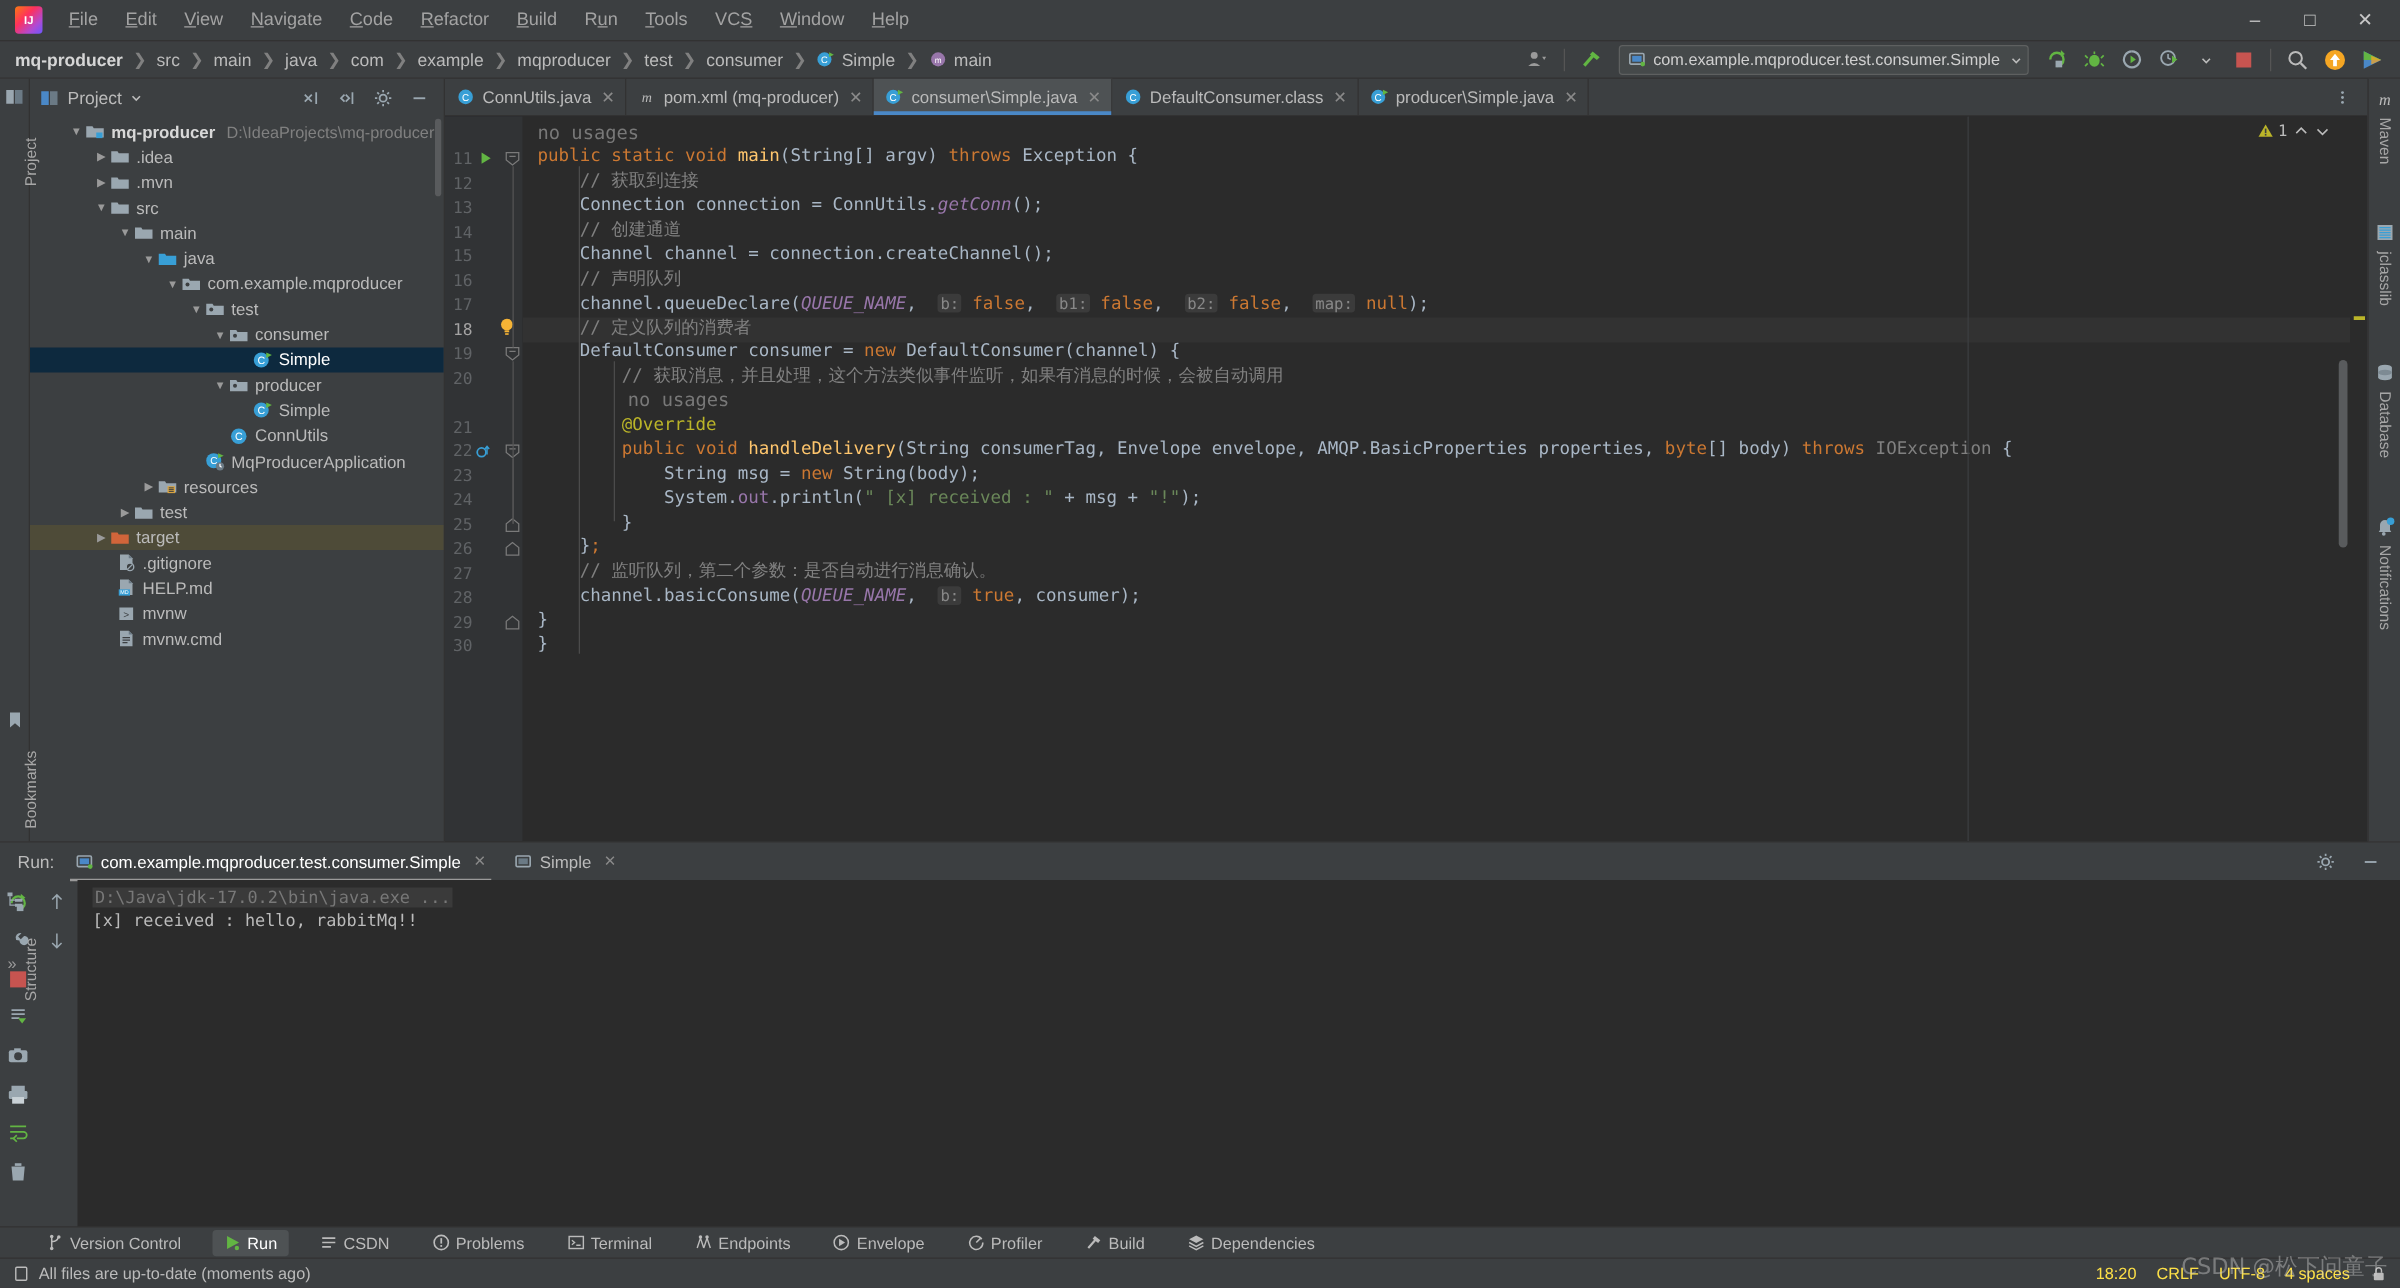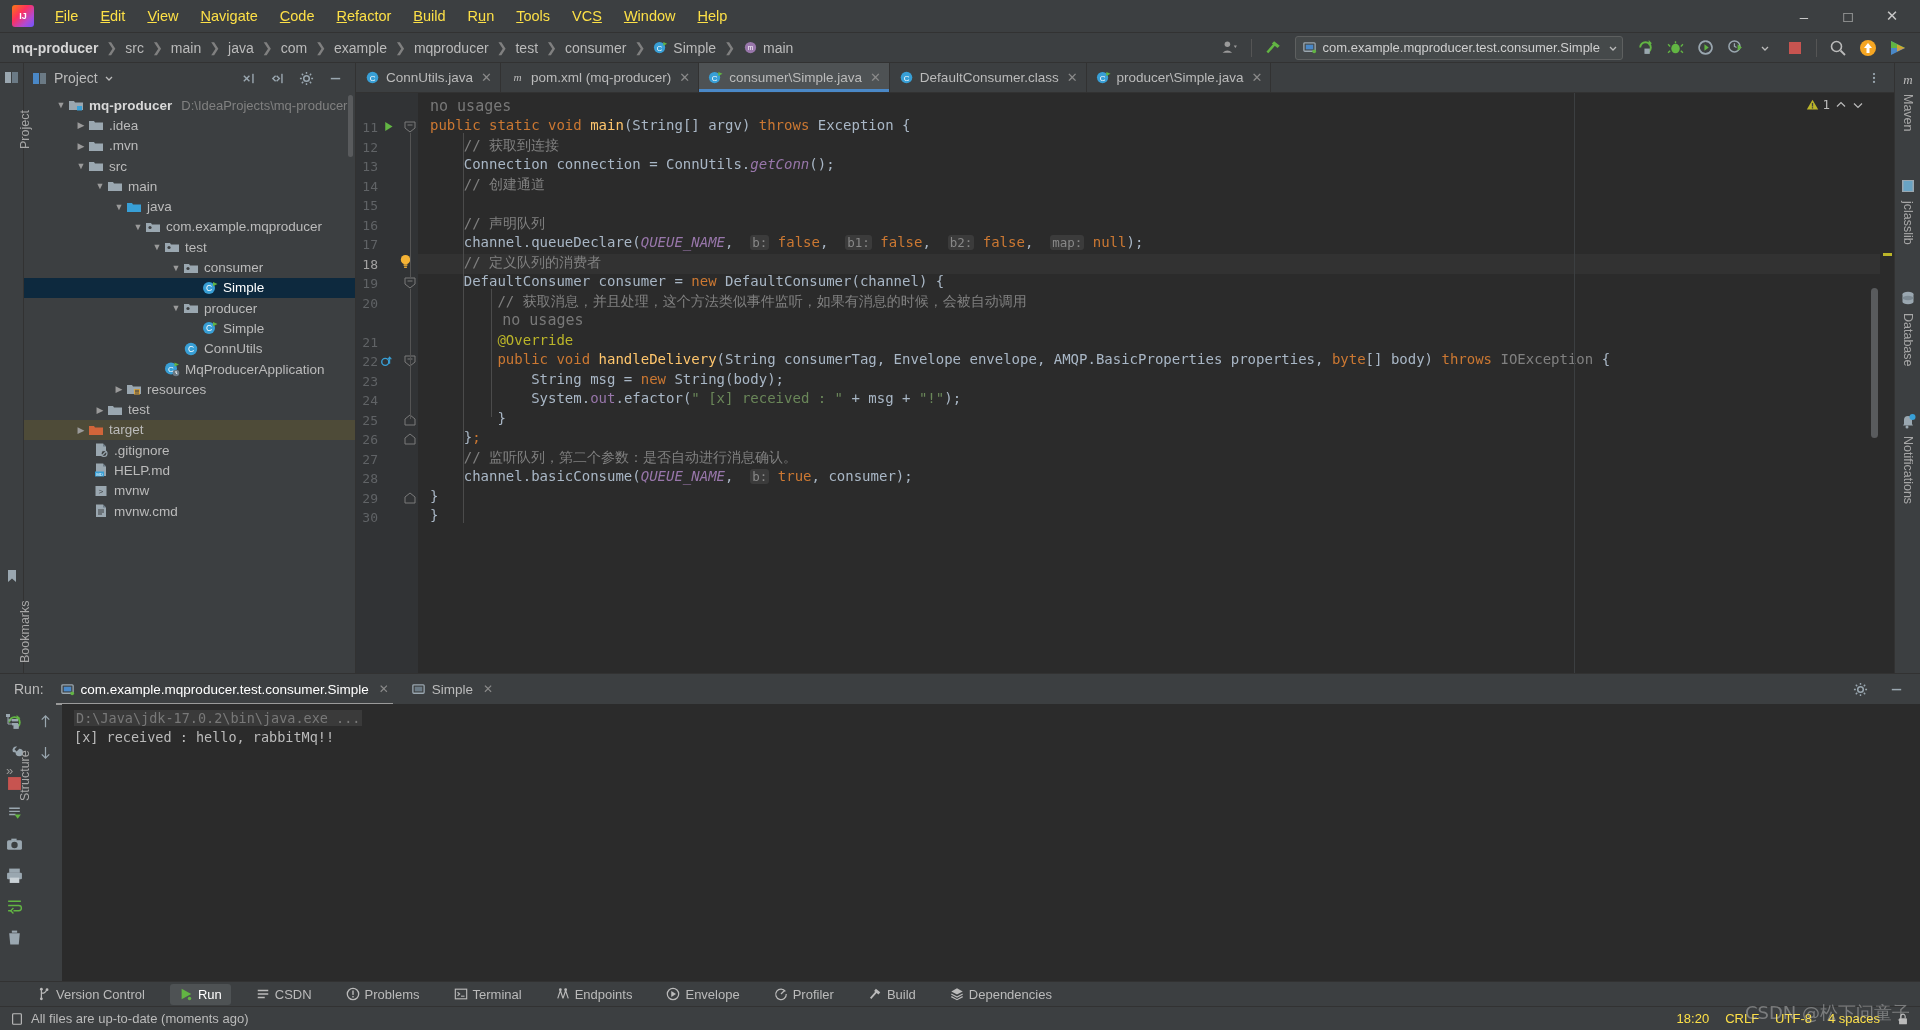--- a/index.html
+++ b/index.html
@@ -16,21 +16,21 @@
   
   .titlebar {
     height: 33px; background: #3c3f41; display: flex; align-items: center;
     border-bottom: 1px solid #323232; flex: none; position: relative;
   }
   .ij-logo { width: 22px; height: 22px; margin: 0 10px 0 12px; border-radius: 3px; position: relative; flex: none;
     background: linear-gradient(135deg, #f97a12 0%, #fe315d 38%, #b24ad2 72%, #6b57ff 100%); }
   .ij-logo::after { content: "IJ"; position: absolute; left: 0; top: 0; width: 100%; height: 100%;
     display: flex; align-items: center; justify-content: center; color: #fff; font-size: 9px; font-weight: bold; }
   .menubar { display: flex; align-items: center; gap: 0px; }
-  .menu-item { padding: 4px 11px; font-size: 14.5px; color: #fde047; cursor: default; }
+  .menu-item { padding: 4px 11px; font-size: 14.5px; color: #a3a3a3; cursor: default; }
   .menu-item .u { text-decoration: underline; }
   .win-title { position: absolute; left: 0; right: 0; text-align: center; font-size: 14px; color: #9a9a9a;
     pointer-events: none; }
   .win-btns { margin-left: auto; display: flex; align-items: center; padding-right: 6px; z-index: 2; }
   .win-btn { width: 44px; height: 32px; display: flex; align-items: center; justify-content: center; color: #c7c7c7; font-size: 15px; }
 
   
   .navbar { height: 30px; background: #3c3f41; display: flex; align-items: center; flex: none;
             border-bottom: 1px solid #323232; padding-left: 10px; }
   .crumb { display: flex; align-items: center; font-size: 14px; color: #bbbbbb; padding: 2px 2px; }
@@ -698,40 +698,41 @@
           <div class="cline inlay" style="top:4px">no usages</div>
 
           <div class="cline" style="top:23px"><span class="kw">public static void </span><span class="fn">main</span><span class="id">(String[] argv) </span><span class="kw">throws </span><span class="id">Exception {</span></div>
 
           <div class="cline com" style="top:42.5px">    // 获取到连接</div>
 
           <div class="cline" style="top:62px"><span class="id">    Connection connection = ConnUtils.</span><span class="cst">getConn</span><span class="id">();</span></div>
 
           <div class="cline com" style="top:81.5px">    // 创建通道</div>
 
+          <div class="cline" style="top:101px"><span class="id">    Channel channel = connection.createChannel();</span></div>
 
           <div class="cline com" style="top:120.5px">    // 声明队列</div>
 
           <div class="cline" style="top:140px"><span class="id">    channel.queueDeclare(</span><span class="cst">QUEUE_NAME</span><span class="id">, </span> <span class="hint">b:</span> <span class="kw">false</span><span class="id">, </span> <span class="hint">b1:</span> <span class="kw">false</span><span class="id">, </span> <span class="hint">b2:</span> <span class="kw">false</span><span class="id">, </span> <span class="hint">map:</span> <span class="kw">null</span><span class="id">);</span></div>
 
           <div class="cline com" style="top:159.5px">    // 定义队列的消费者</div>
 
           <div class="cline" style="top:179px"><span class="id">    DefaultConsumer consumer = </span><span class="kw">new </span><span class="id">DefaultConsumer(channel) {</span></div>
 
           <div class="cline com" style="top:198.5px">        // 获取消息，并且处理，这个方法类似事件监听，如果有消息的时候，会被自动调用</div>
 
           <div class="cline inlay" style="top:218px">        no usages</div>
 
           <div class="cline" style="top:237.5px"><span class="ann">        @Override</span></div>
 
           <div class="cline" style="top:257px"><span class="kw">        public void </span><span class="fn">handleDelivery</span><span class="id">(String consumerTag, Envelope envelope, AMQP.BasicProperties properties, </span><span class="kw">byte</span><span class="id">[] body) </span><span class="kw">throws </span><span class="gray">IOException </span><span class="id">{</span></div>
 
           <div class="cline" style="top:276.5px"><span class="id">            String msg = </span><span class="kw">new </span><span class="id">String(body);</span></div>
 
-          <div class="cline" style="top:296px"><span class="id">            System.</span><span class="fld">out</span><span class="id">.efactor(</span><span class="str">" [x] received : " </span><span class="id">+ msg + </span><span class="str">"!"</span><span class="id">);</span></div>
+          <div class="cline" style="top:296px"><span class="id">            System.</span><span class="fld">out</span><span class="id">.println(</span><span class="str">" [x] received : " </span><span class="id">+ msg + </span><span class="str">"!"</span><span class="id">);</span></div>
 
           <div class="cline" style="top:315.5px"><span class="id">        }</span></div>
 
           <div class="cline" style="top:335px"><span class="id">    }</span><span class="kw">;</span></div>
 
           <div class="cline com" style="top:354.5px">    // 监听队列，第二个参数：是否自动进行消息确认。</div>
 
           <div class="cline" style="top:374px"><span class="id">    channel.basicConsume(</span><span class="cst">QUEUE_NAME</span><span class="id">, </span> <span class="hint">b:</span> <span class="kw">true</span><span class="id">, consumer);</span></div>
 
           <div class="cline" style="top:393.5px"><span class="id">}</span></div>

